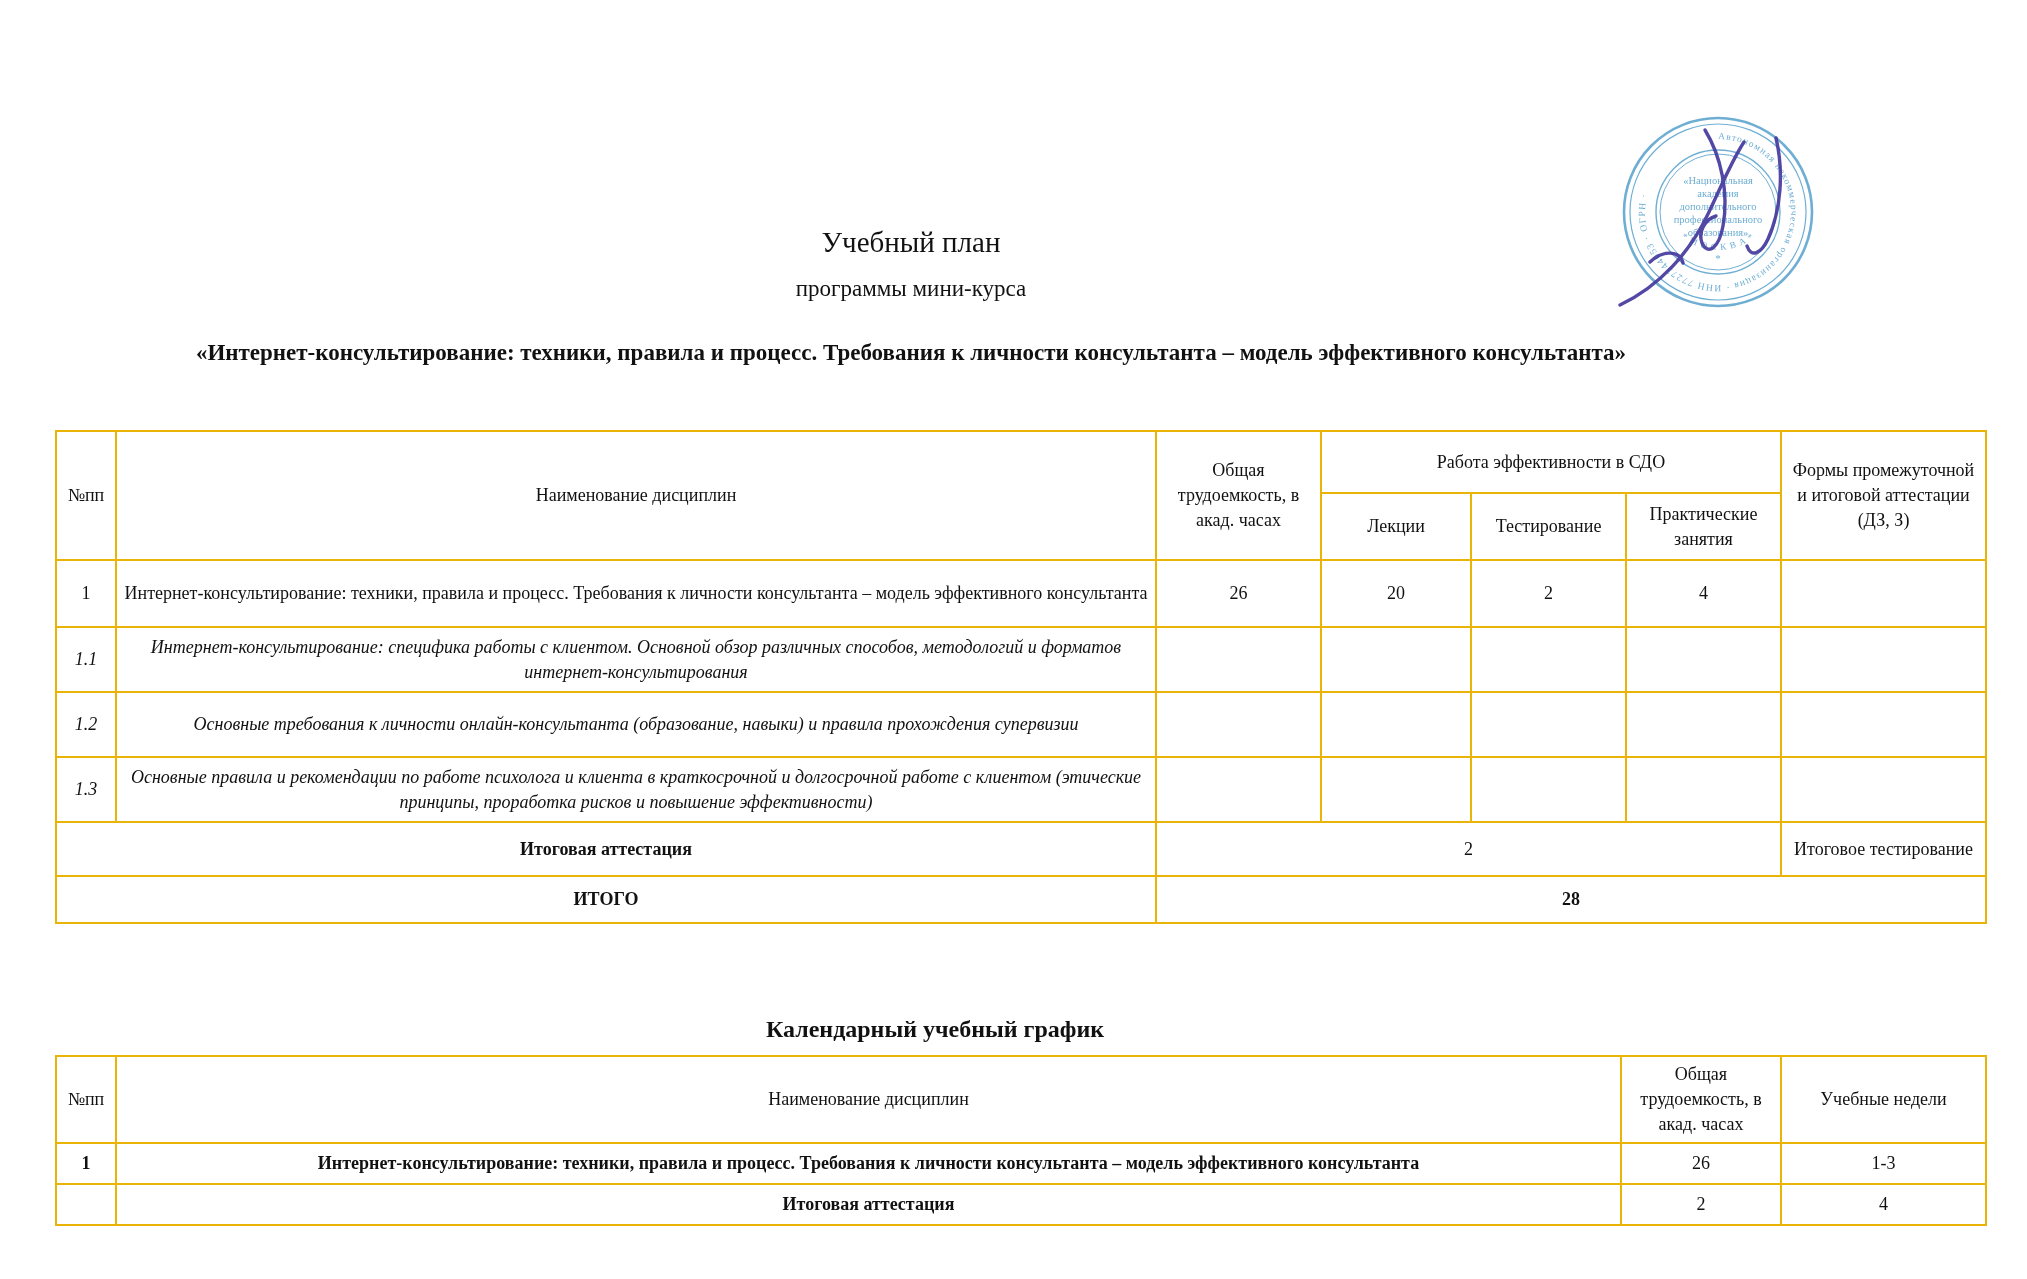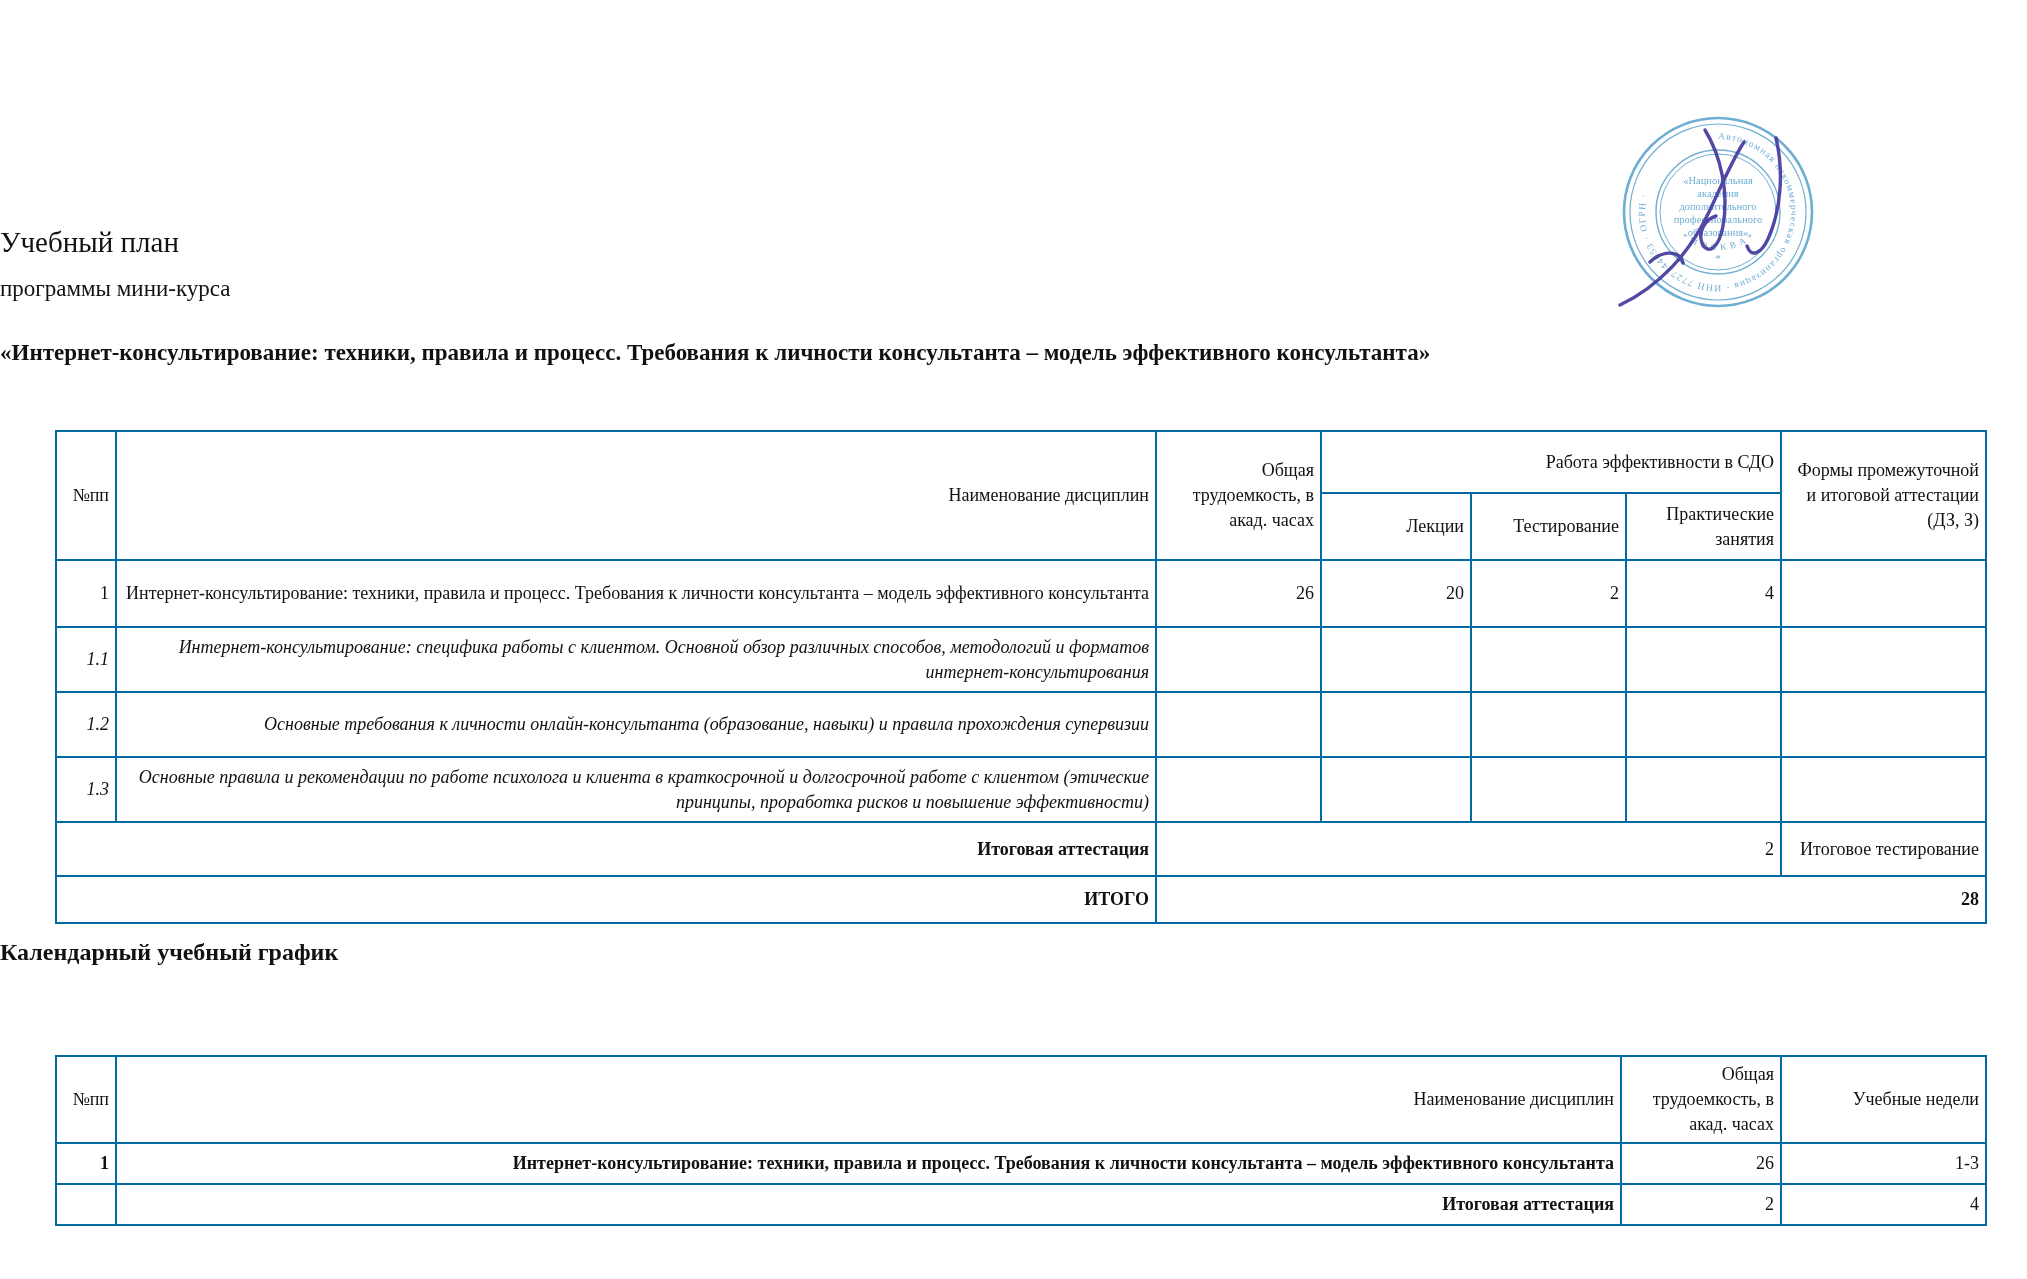--- a/index.html
+++ b/index.html
@@ -22,32 +22,32 @@
   .approval .l4{margin-bottom:14px;}
   .sig-blank{
     display:inline-block; width:150px; height:18px;
     border-bottom:2px solid #9a9a9a; margin-right:8px; vertical-align:baseline;
   }
   .mp{padding-right:30px;}
   
   .stamp-svg{position:absolute; left:1618px; top:112px; z-index:2; opacity:.9;}
   .sign-svg{position:absolute; left:1590px; top:100px; z-index:6;}
   
-  .center-col{position:absolute; left:0; width:1822px; text-align:left;}
+  .center-col{position:absolute; left:0; width:1822px; text-align:center;}
   .h-main{top:226px; font-size:29px; font-weight:normal;}
   .h-sub{top:276px; font-size:23px;}
   .h-course{top:340px; font-size:23px; font-weight:bold;}
-  .h-sched{top:939px; font-size:24px; font-weight:bold;}
+  .h-sched{top:1016px; font-size:24px; font-weight:bold;padding-left:24px;}
   
   table.doc{
     position:absolute; left:55px; border-collapse:collapse;
     table-layout:fixed; width:1930px; font-size:18px; line-height:1.38;
   }
   table.doc td{
-    border:2px solid #0369a1; text-align:right; vertical-align:middle;
+    border:2px solid #eab308; text-align:center; vertical-align:middle;
     padding:2px 6px; overflow:hidden;
   }
   #curriculum{top:430px;}
   #schedule{top:1055px;}
   td.name-left{text-align:left; padding-left:10px; padding-right:10px;}
   tr.it td{font-style:italic;}
   .bold{font-weight:bold;}
   
   #curriculum tr.hr1 td{height:56px;}
   #curriculum tr.hr2 td{height:61px;}

